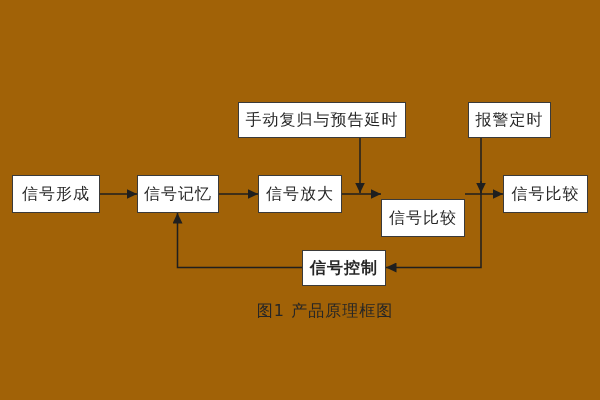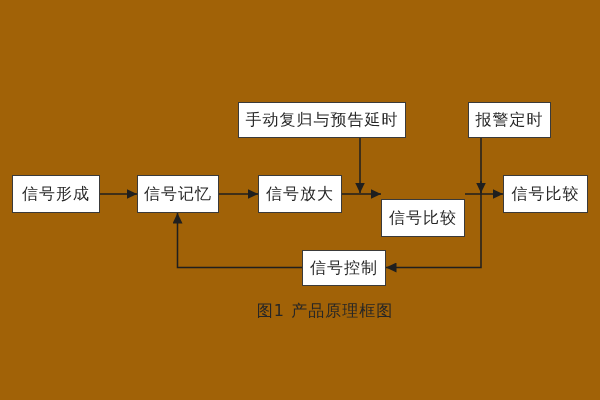--- a/index.html
+++ b/index.html
@@ -16,21 +16,21 @@
     display:flex; align-items:center; justify-content:center;
     font-size:16px; color:#262626; letter-spacing:1px; white-space:nowrap;
   }
   #b-manual    { left:238px; top:102px; width:168px; height:36px; }
   #b-alarm     { left:440px; top:102px; width:83px;  height:36px;margin-left:28px; }
   #b-formation { left:12px;  top:175px; width:88px;  height:38px; }
   #b-memory    { left:137px; top:175px; width:82px;  height:38px; }
   #b-amplify   { left:258px; top:175px; width:84px;  height:38px; }
   #b-compare   { left:381px; top:175px; width:84px;  height:38px;margin-top:24px; }
   #b-output    { left:503px; top:175px; width:85px;  height:38px; }
-  #b-control   { left:302px; top:250px; width:84px;  height:36px; }
+  #b-control   { left:302px; top:250px; width:84px;  height:36px;font-weight:bold; }
   .caption {
     position:absolute; top:301px; left:125px; width:400px;
     text-align:center; font-size:16px; color:#262626; letter-spacing:1px;
   }
 </style>
 </head>
 <body>
 
 <div class="canvas">
 

